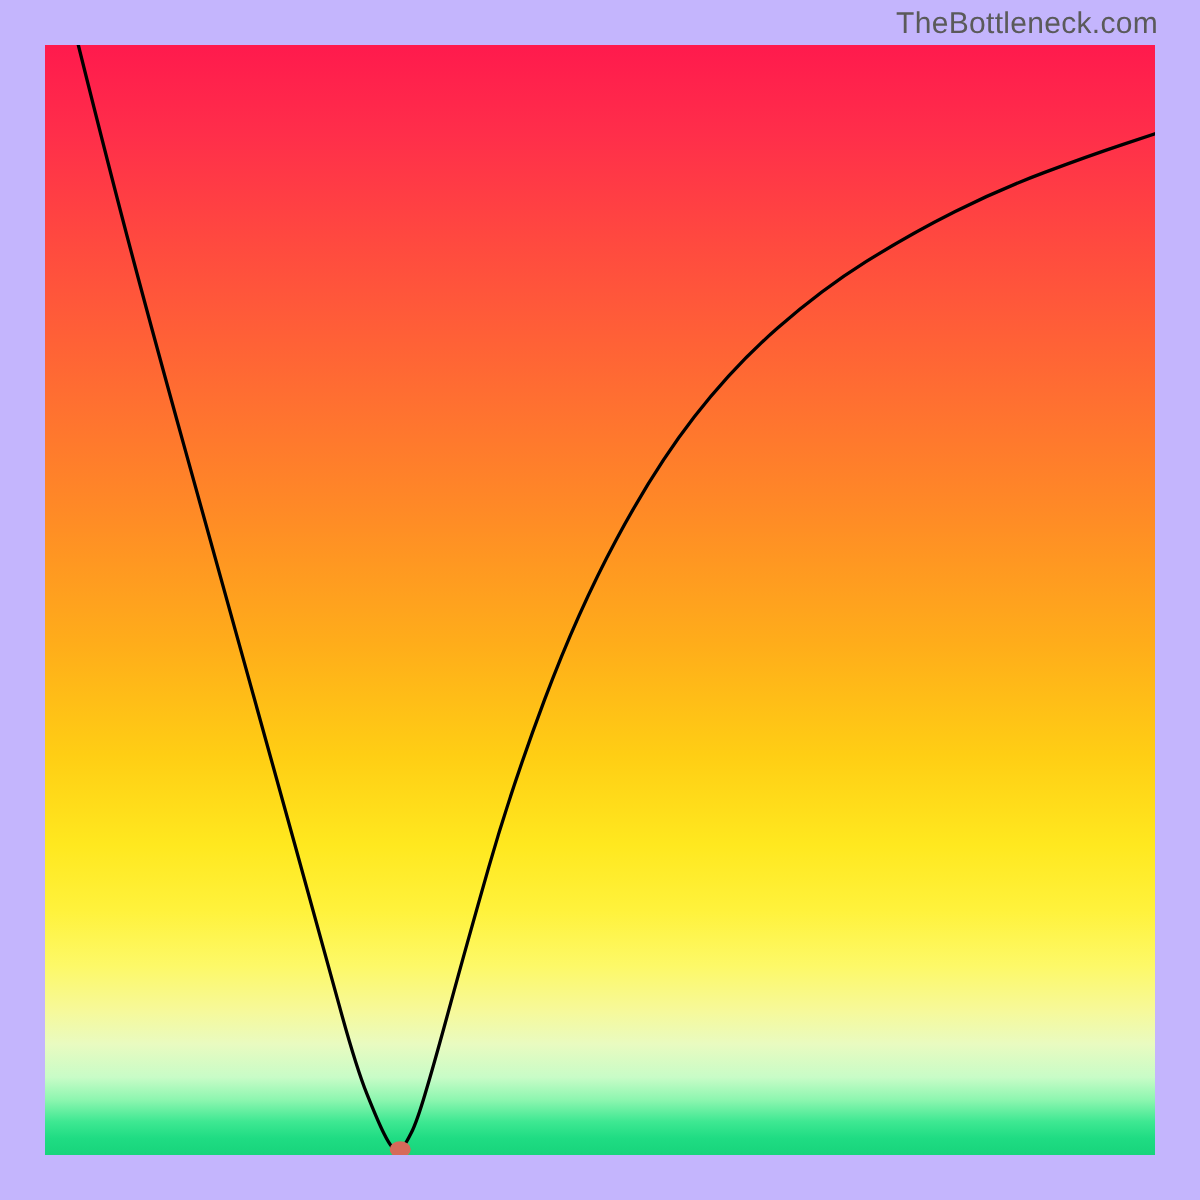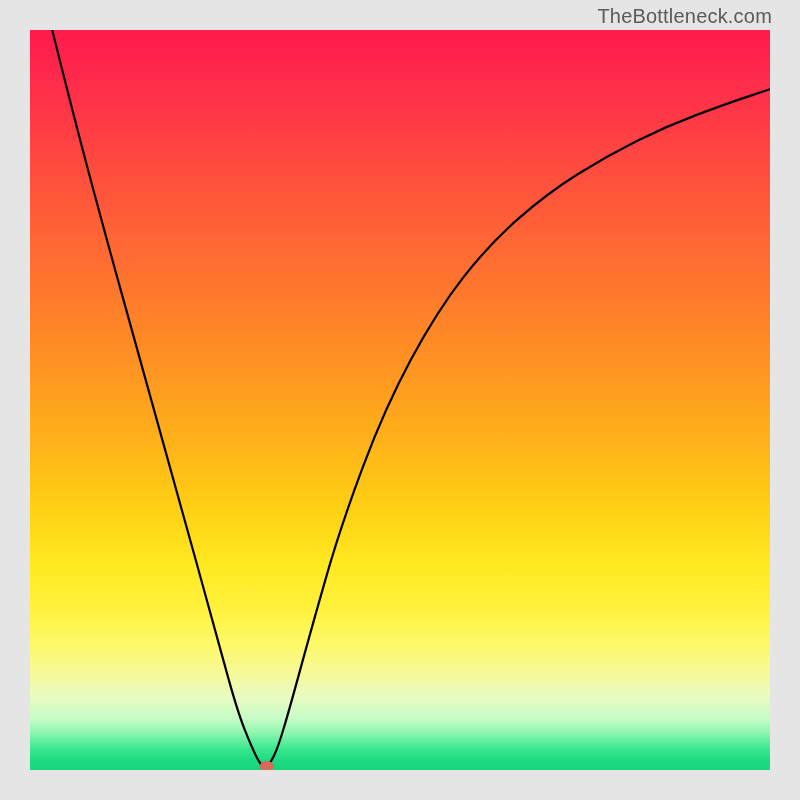--- a/index.html
+++ b/index.html
@@ -8,21 +8,21 @@
     width: 800px;
     height: 800px;
     background: #000;
     font-family: Arial, Helvetica, sans-serif;
     overflow: hidden;
   }
   .frame {
     position: relative;
     width: 800px;
     height: 800px;
-    background: #e5e5e5;
+    background: #c4b5fd;
   }
   .plot-area {
     position: absolute;
     left: 30px;
     top: 30px;
     width: 740px;
     height: 740px;
     background: linear-gradient(to bottom,
       #ff1a4d 0%,
       #ff2e4a 8%,

